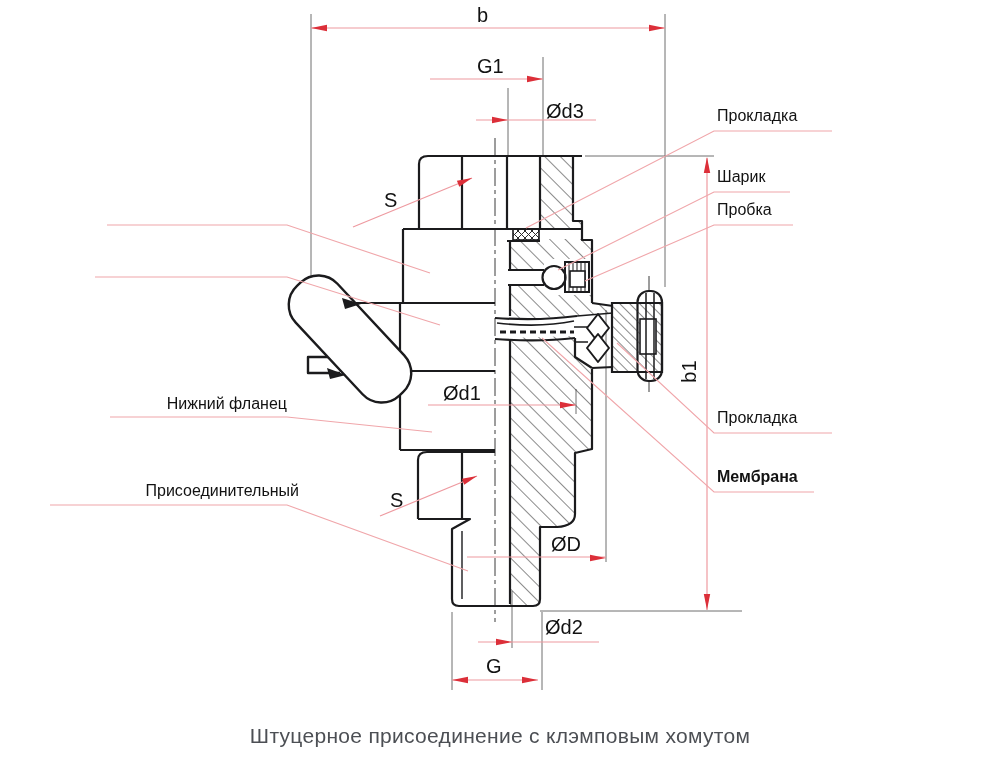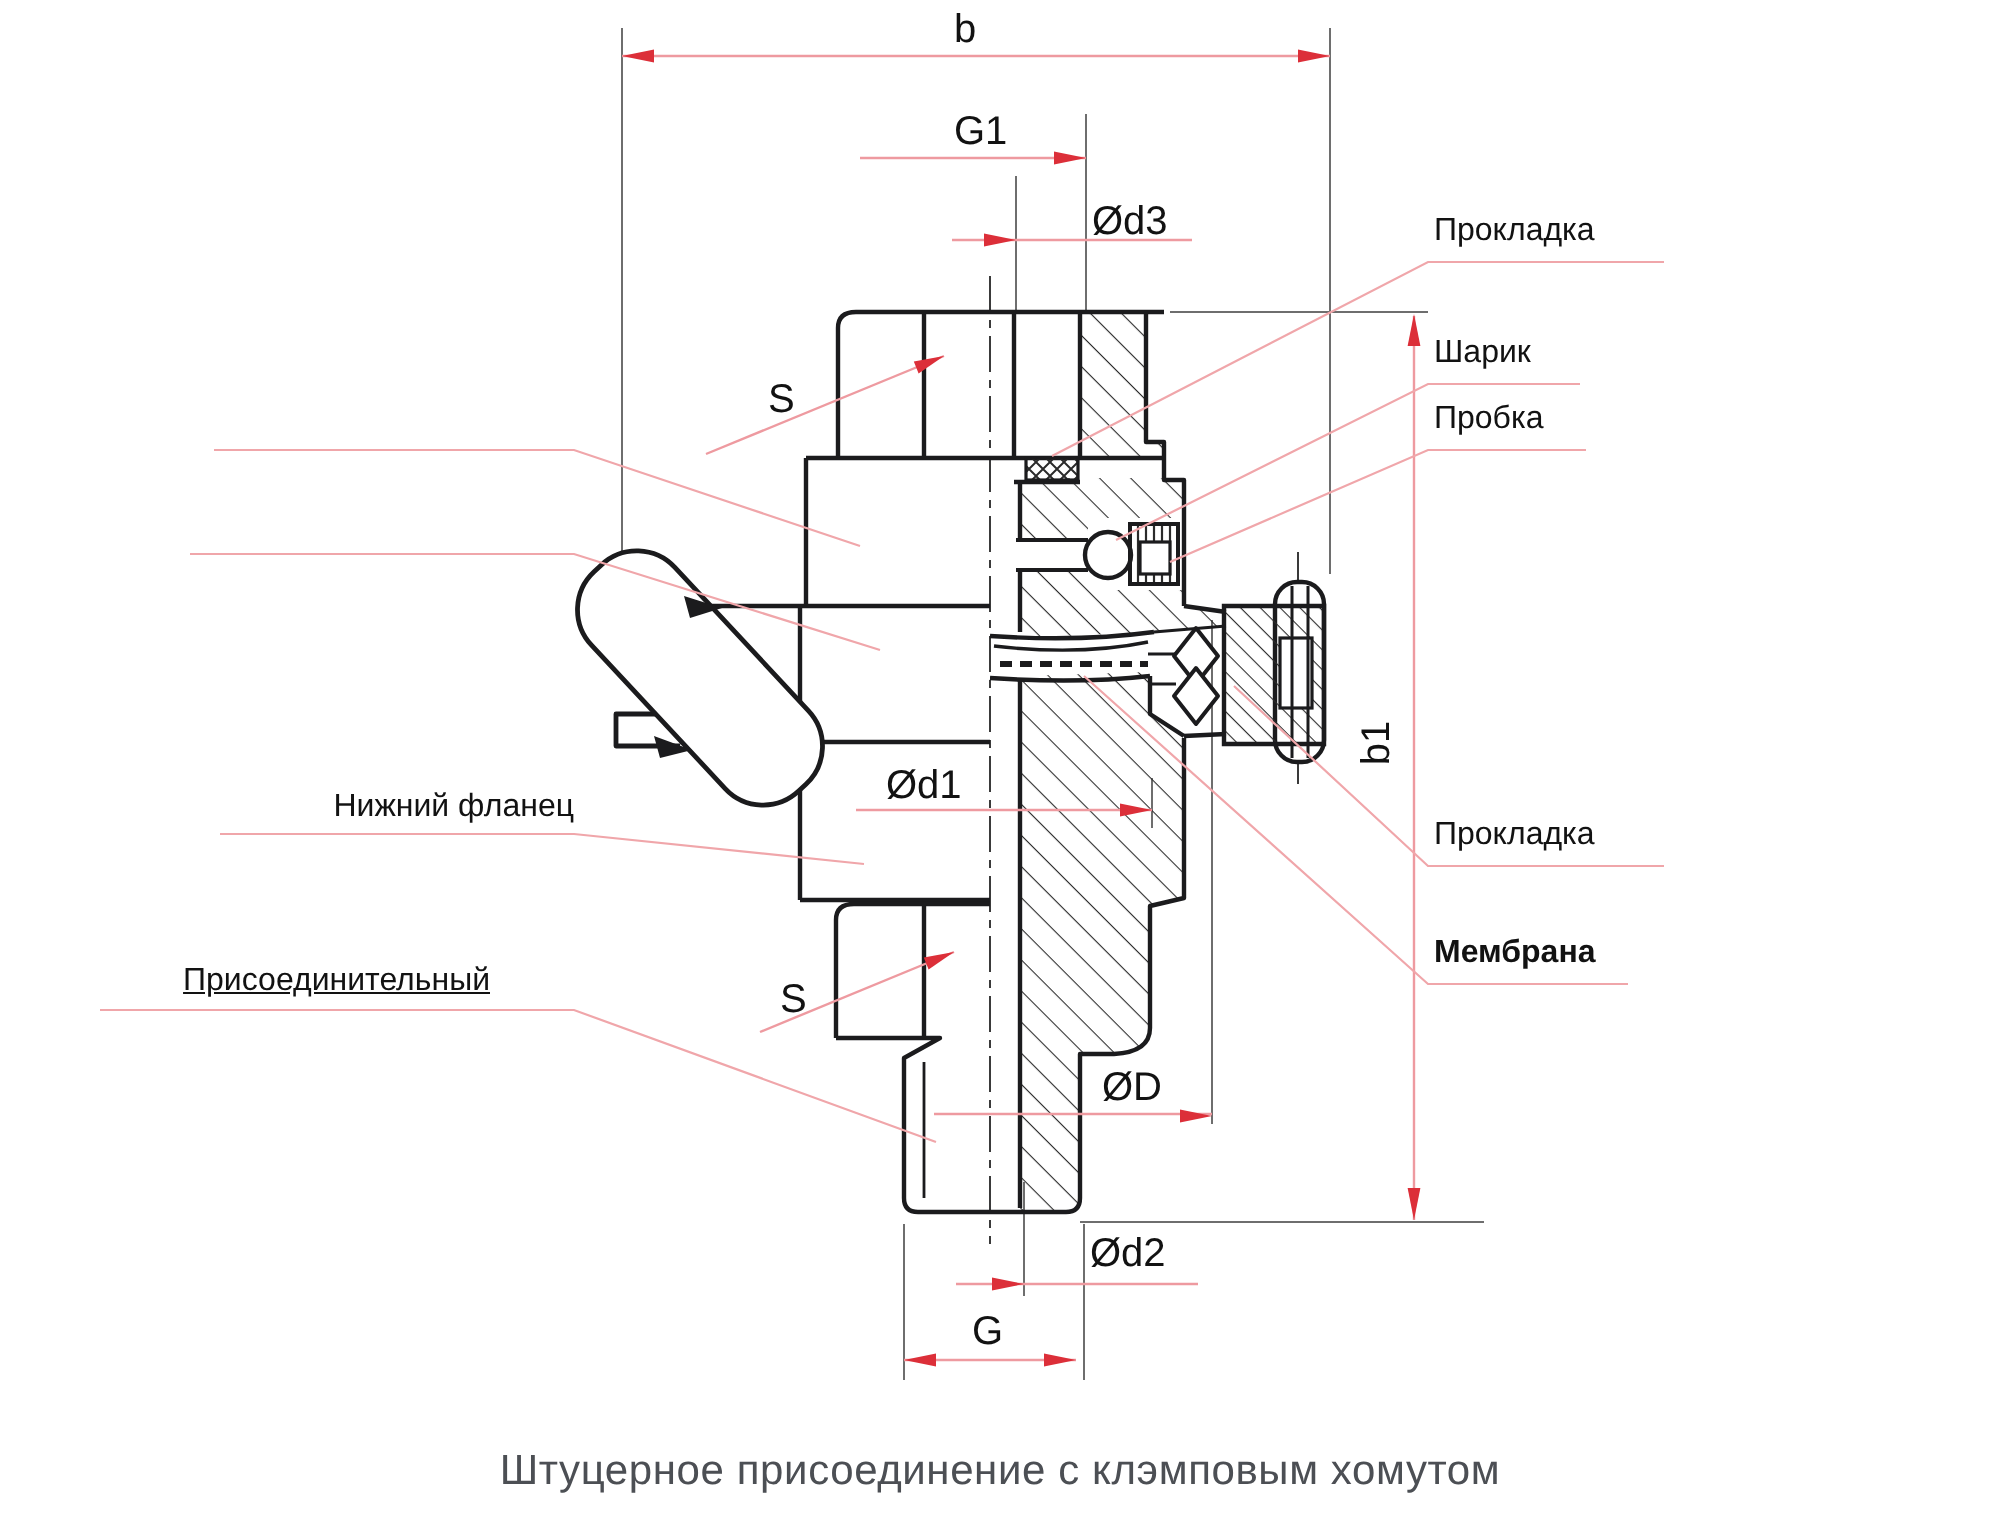--- a/index.html
+++ b/index.html
@@ -172,21 +172,21 @@
   <div class="dim" style="left:546px;top:100px;">Ød3</div>
   <div class="dim dim-rot" style="left:678px;top:360px;">b1</div>
   <div class="dim" style="left:443px;top:382px;">Ød1</div>
   <div class="dim" style="left:551px;top:533px;">ØD</div>
   <div class="dim" style="left:545px;top:616px;">Ød2</div>
   <div class="dim" style="left:486px;top:655px;">G</div>
   <div class="dim" style="left:384px;top:189px;">S</div>
   <div class="dim" style="left:390px;top:489px;">S</div>
 
   <div class="lbl lbl-right-align" style="right:713px;top:393px;">Нижний фланец</div>
-  <div class="lbl lbl-right-align lbl-2line" style="right:755px;top:477px;line-height:28px;text-decoration:underline;">
+  <div class="lbl lbl-right-align lbl-2line" style="right:701px;top:477px;line-height:28px;">
     <span>Присоединительный</span>
   </div>
 
   <div class="lbl" style="left:717px;top:105px;">Прокладка</div>
   <div class="lbl" style="left:717px;top:166px;">Шарик</div>
   <div class="lbl" style="left:717px;top:199px;">Пробка</div>
   <div class="lbl" style="left:717px;top:407px;">Прокладка</div>
   <div class="lbl" style="left:717px;top:466px;font-weight:bold;">Мембрана</div>
 
   <div id="caption">Штуцерное присоединение с клэмповым хомутом</div>

